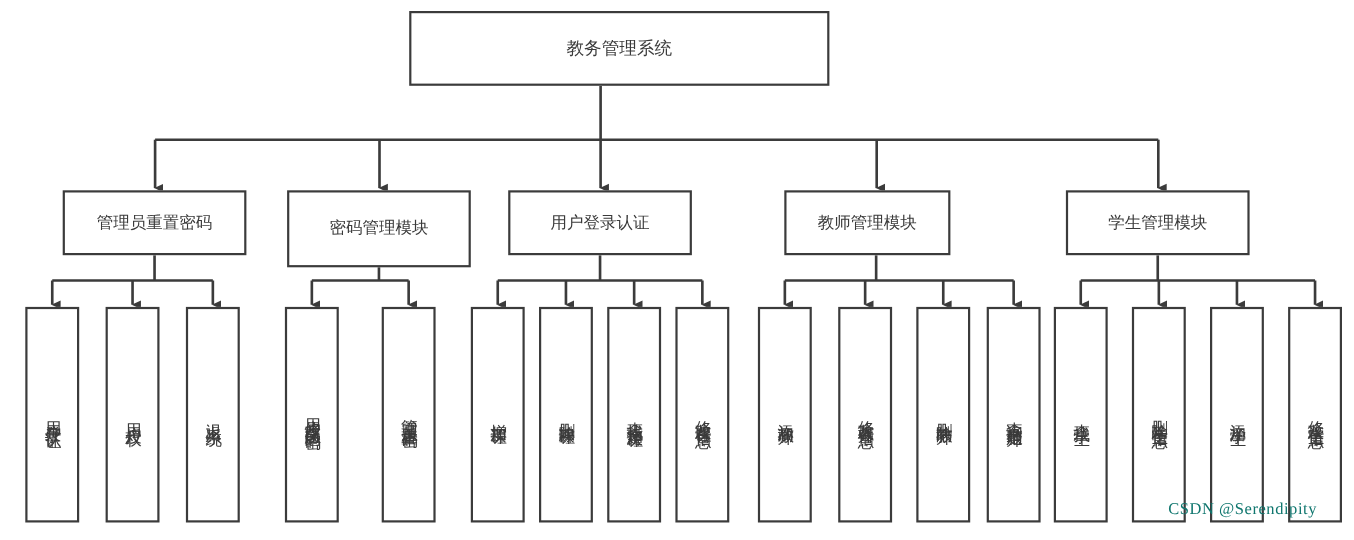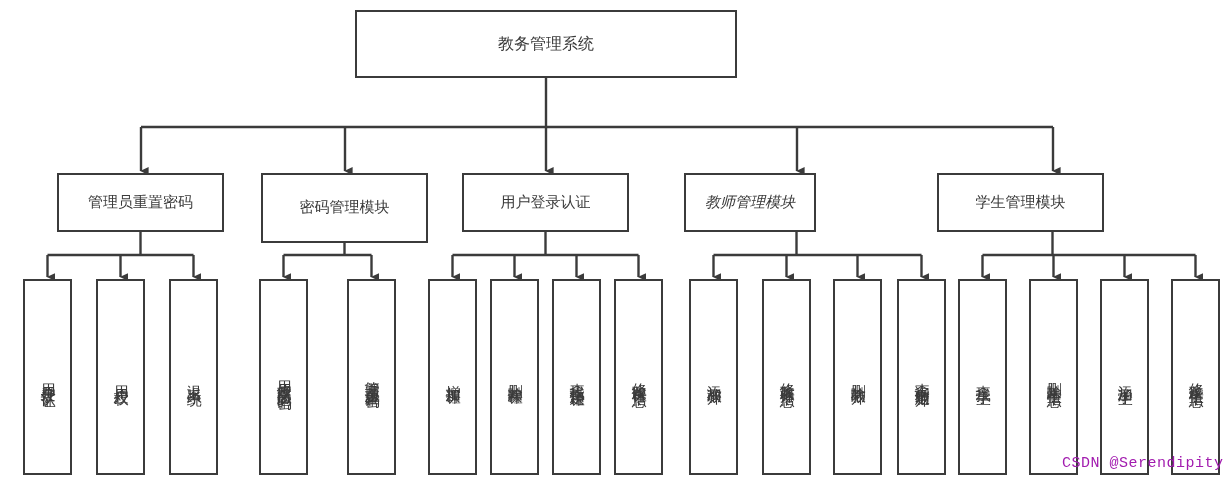--- a/index.html
+++ b/index.html
@@ -51,25 +51,25 @@
     letter-spacing: 2px;
     padding: 6px 0;
   }
   .node.leaf .vtext {
     writing-mode: vertical-rl;
     text-orientation: upright;
     display: block;
   }
   .watermark {
     position: absolute;
-    color: #a21caf;
+    color: #0f766e;
     font-size: 15px;
     letter-spacing: 0.5px;
     white-space: nowrap;
-    font-family: Liberation Mono, monospace;
+    font-family: Liberation Serif, serif;
   }
 </style>
 </head>
 <body>
 
 <div id="diagram">
 
   <svg id="edges" viewBox="0 0 1231 491" xmlns="http://www.w3.org/2000/svg">
     <defs>
       <marker id="arrowhead" markerWidth="9" markerHeight="9" refX="4.5" refY="7.6" orient="auto" markerUnits="userSpaceOnUse">
@@ -107,38 +107,38 @@
         <path d="M 921.5 255 L 921.5 277" marker-end="url(#arrowhead)"></path>
         <path d="M 1052.5 232 L 1052.5 255"></path>
         <path d="M 982.5 255 L 1195.5 255"></path>
         <path d="M 982.5 255 L 982.5 277" marker-end="url(#arrowhead)"></path>
         <path d="M 1053.5 255 L 1053.5 277" marker-end="url(#arrowhead)"></path>
         <path d="M 1124.5 255 L 1124.5 277" marker-end="url(#arrowhead)"></path>
         <path d="M 1195.5 255 L 1195.5 277" marker-end="url(#arrowhead)"></path>
       </g>
   </svg>
 
-  <div class="node root" style="left: 355px; top: 10px; width: 382px; height: 68px;">
+  <div class="node root" style="left: 372px; top: 10px; width: 382px; height: 68px;">
     <span>教务管理系统</span>
   </div>
 
   <div id="module-layer">
       <div class="node module" style="left: 57px; top: 173px; width: 167px; height: 59px;">
         <span>管理员重置密码</span>
       </div>
       <div class="node module" style="left: 261px; top: 173px; width: 167px; height: 70px;">
         <span>密码管理模块</span>
       </div>
       <div class="node module" style="left: 462px; top: 173px; width: 167px; height: 59px;">
         <span>用户登录认证</span>
       </div>
-      <div class="node module" style="left: 684px; top: 173px; width: 132px; height: 59px; font-style: italic;">
+      <div class="node module" style="left: 713px; top: 173px; width: 151px; height: 59px;">
         <span>教师管理模块</span>
       </div>
-      <div class="node module" style="left: 937px; top: 173px; width: 167px; height: 59px;">
+      <div class="node module" style="left: 969px; top: 173px; width: 167px; height: 59px;">
         <span>学生管理模块</span>
       </div>
     </div>
   <div id="leaf-layer">
       <div class="node leaf" style="left: 23px; top: 279px; width: 49px; height: 196px;">
         <span class="vtext">用户登录认证</span>
       </div>
       <div class="node leaf" style="left: 96px; top: 279px; width: 49px; height: 196px;">
         <span class="vtext">用户授权</span>
       </div>

